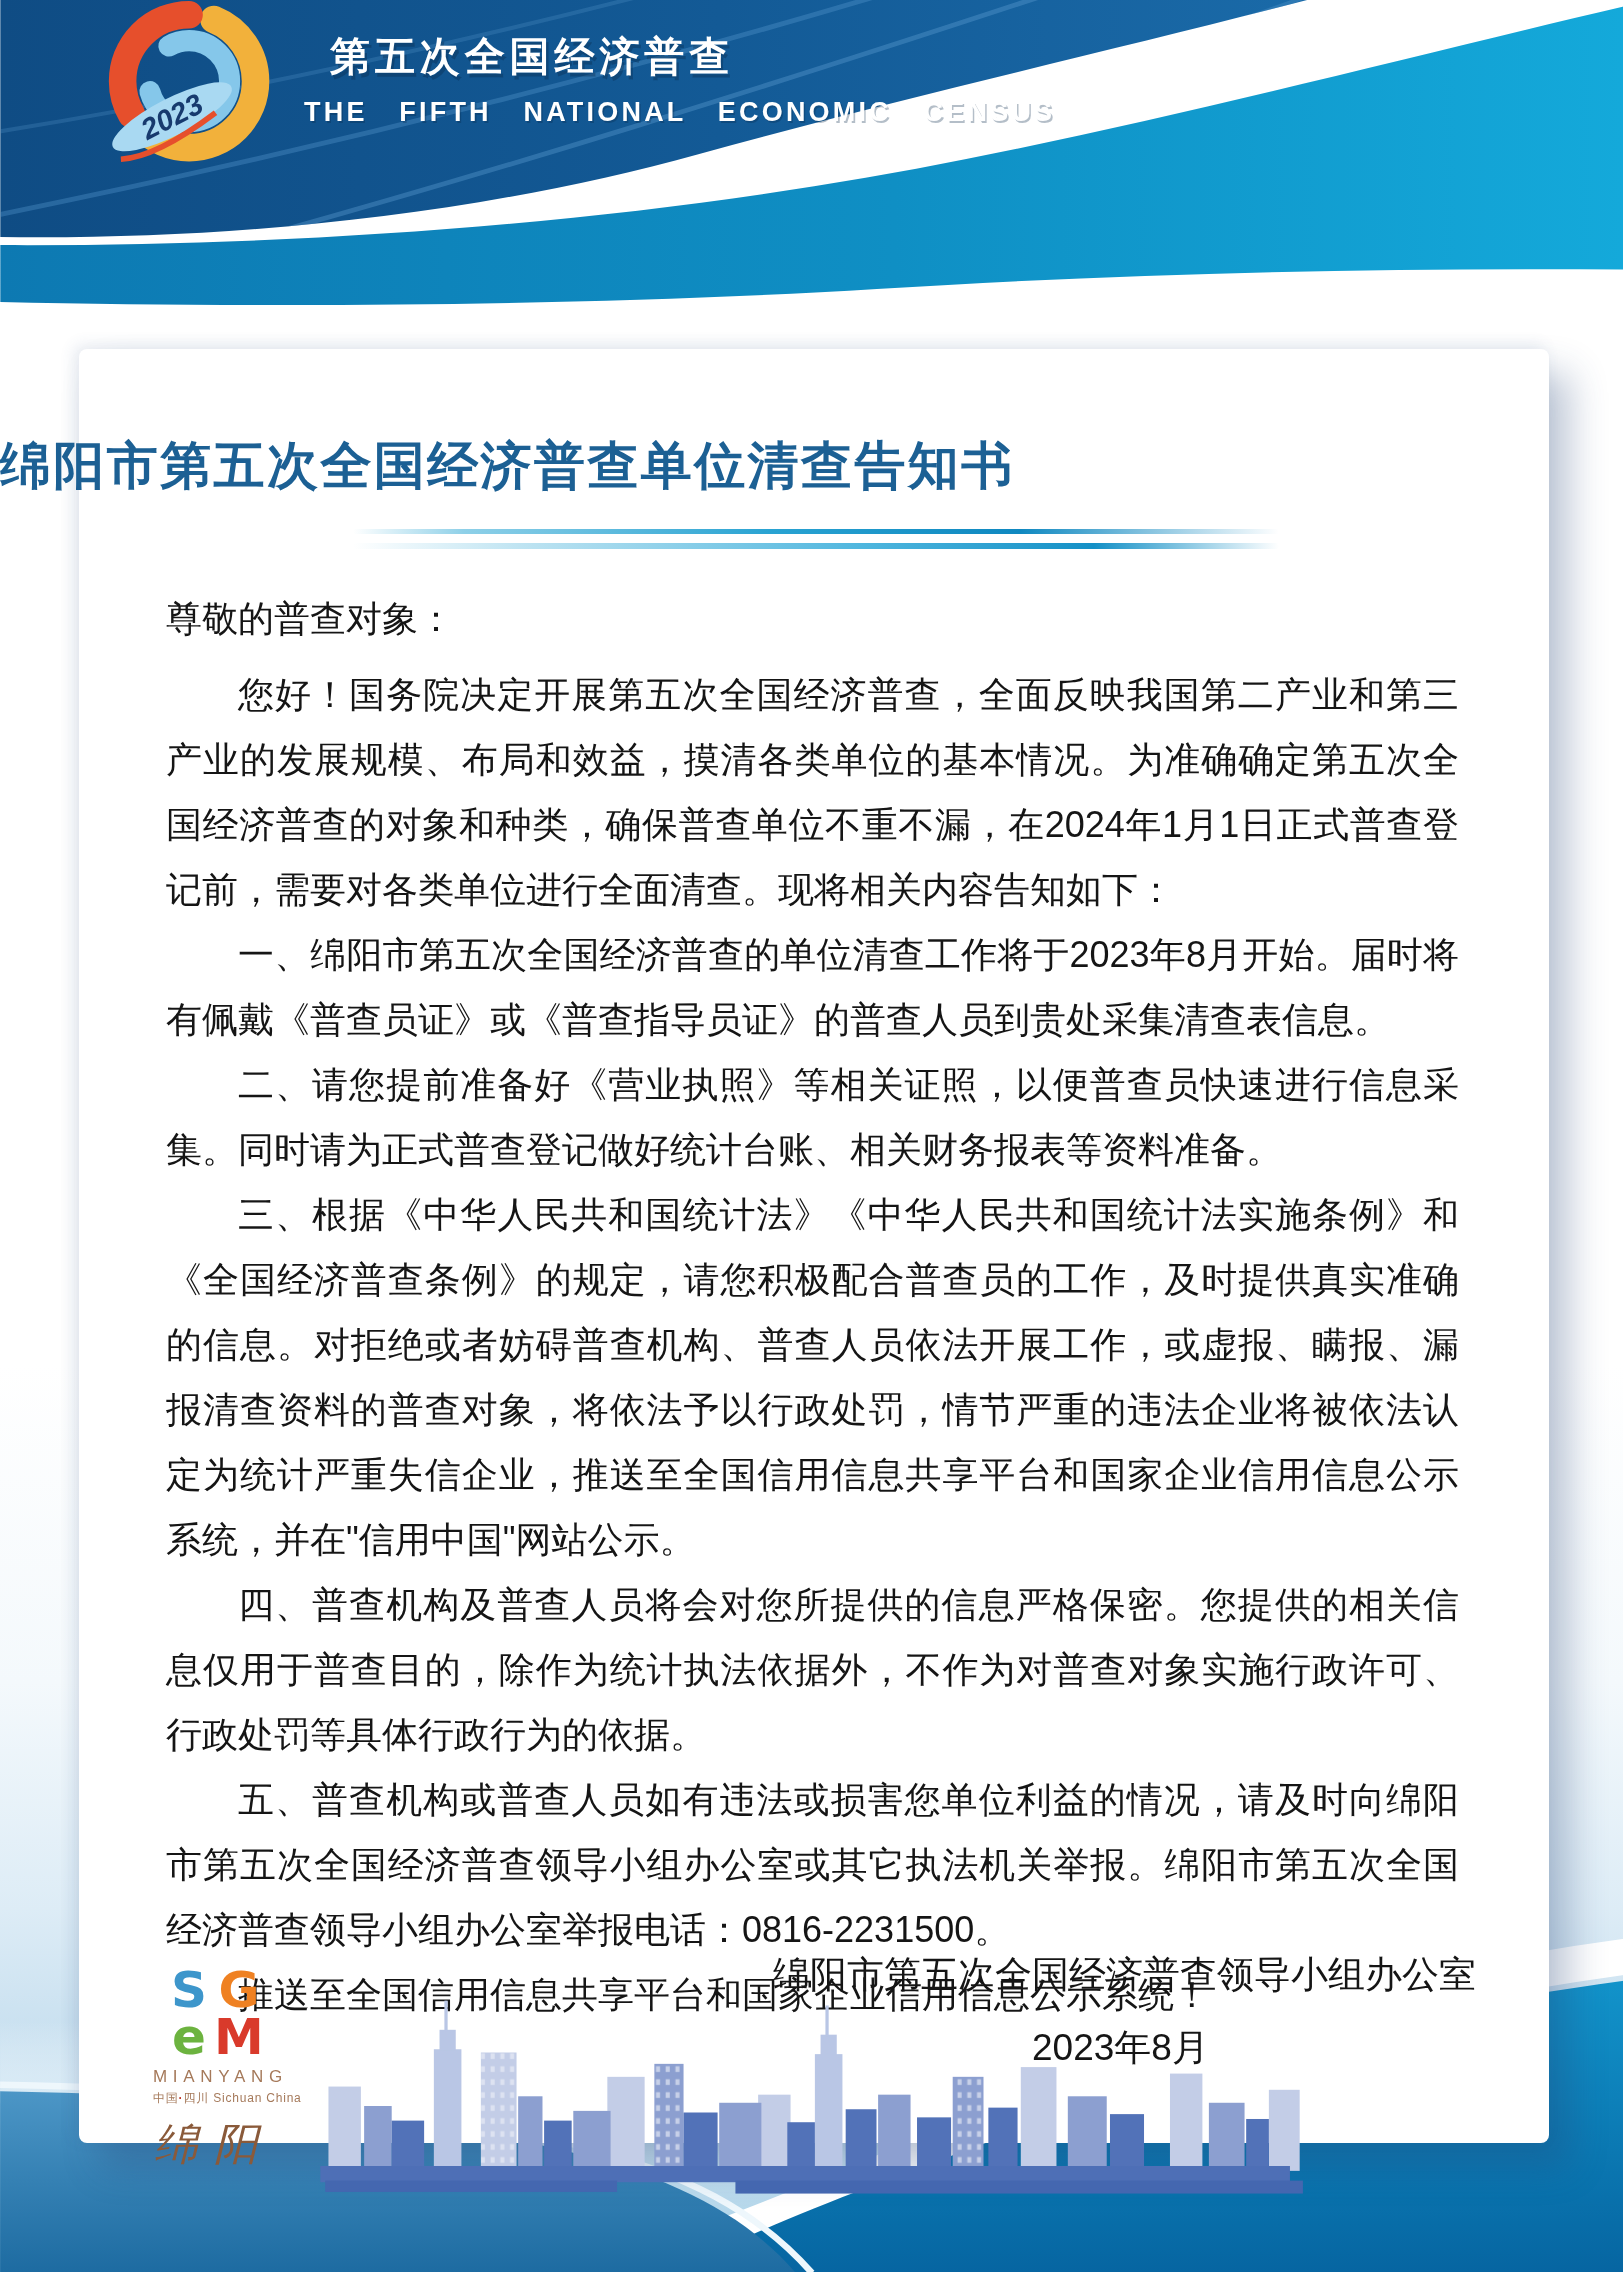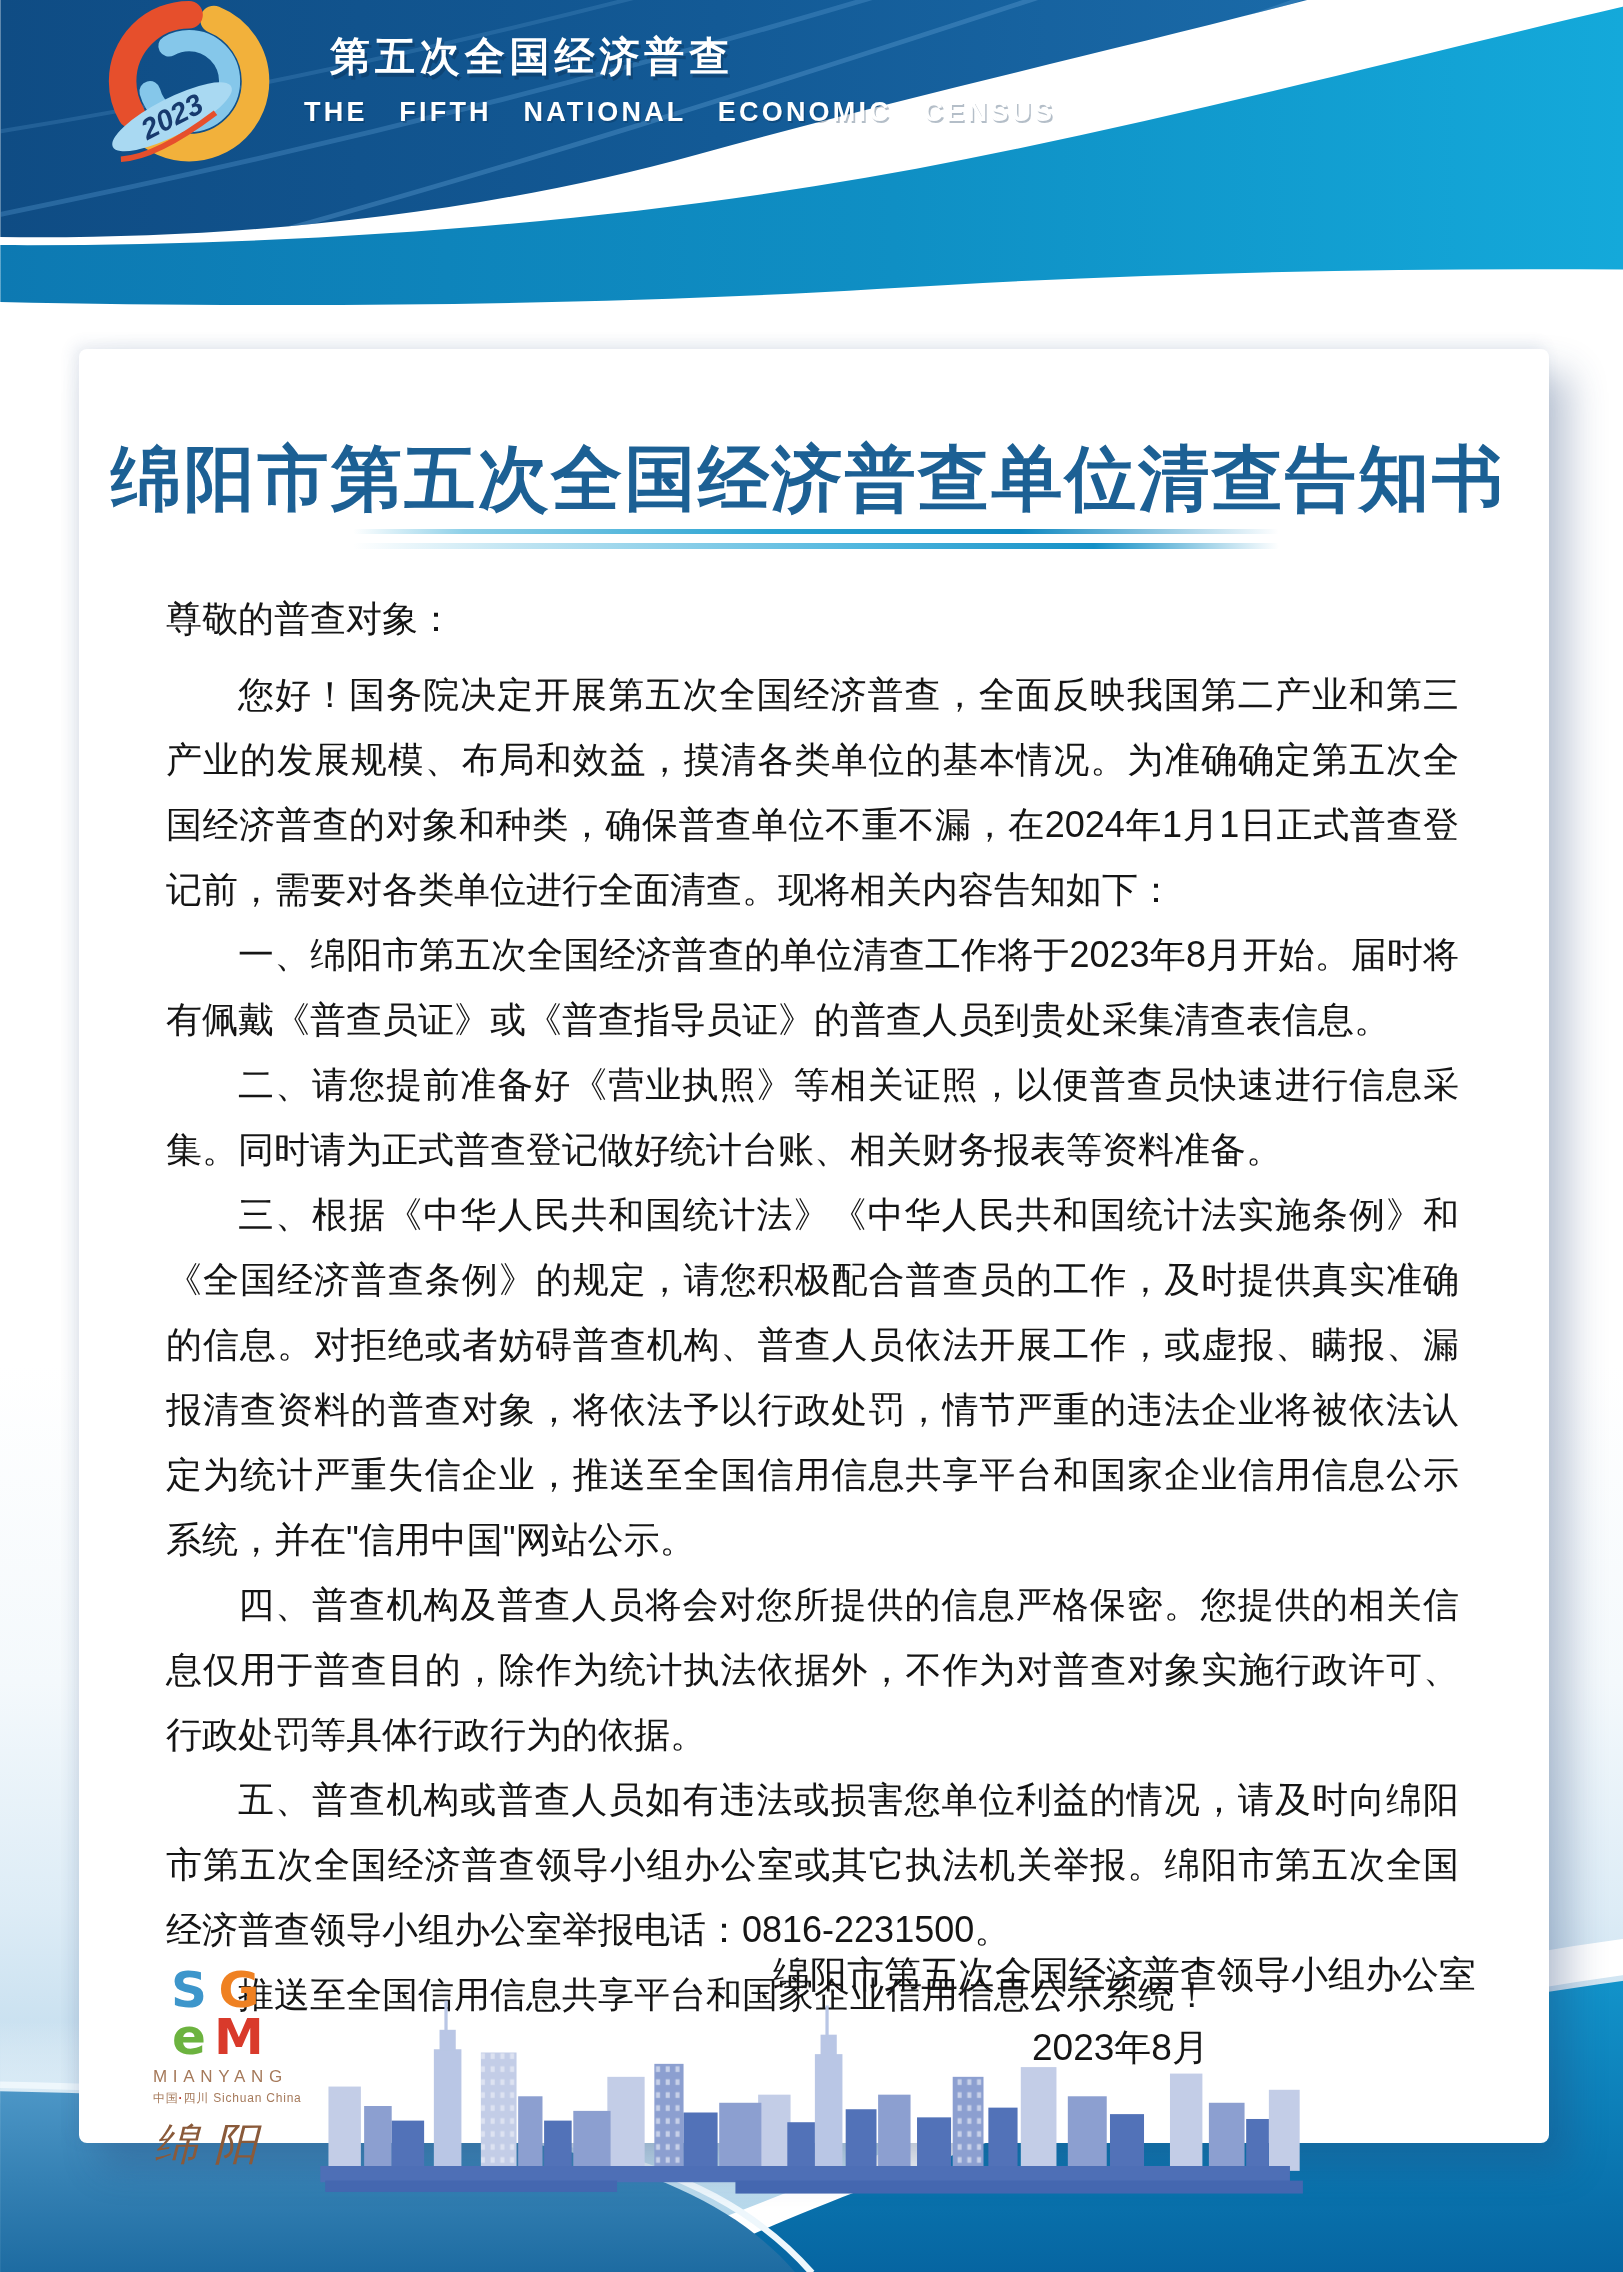--- a/index.html
+++ b/index.html
@@ -24,22 +24,22 @@
     text-align:right;
   }
   #census-logo{left:91px;top:-4.9px;width:201px;height:195px;}
   
   .card{
     left:79px;top:349px;width:1470px;height:1794px;background:#ffffff;
     border-radius:8px;
     box-shadow:21px 24px 37px rgba(40,70,120,.30), -4.9px -3.2px 14.6px rgba(60,90,140,.12);
   }
   .doc-title{
-    left:0;top:432px;width:1616px;text-align:center;color:#1c6094;
-    font-size:71px;font-weight:900;letter-spacing:2.4px;white-space:nowrap;
+    left:0;top:432px;width:1616px;color:#1c6094;
+    font-size:51px;font-weight:900;letter-spacing:2.4px;white-space:nowrap;
   }
   .bar{left:353px;width:926px;border-radius:3.2px;}
   .bar1{top:529px;height:4.9px;
     background:linear-gradient(90deg,rgba(124,200,228,0) 0%,#8ed0e8 12%,#29a3d2 45%,#0f88c0 72%,rgba(15,136,192,0) 100%);}
   .bar2{top:543px;height:5.7px;
     background:linear-gradient(90deg,rgba(124,200,228,0) 0%,#bfe4f2 18%,#4fb6de 55%,#1490c6 80%,rgba(20,144,198,0) 100%);}
   .doc-body{
     left:166px;top:586px;width:1293px;color:#151515;
     font-size:36px;line-height:65px;text-align:justify;
   }

